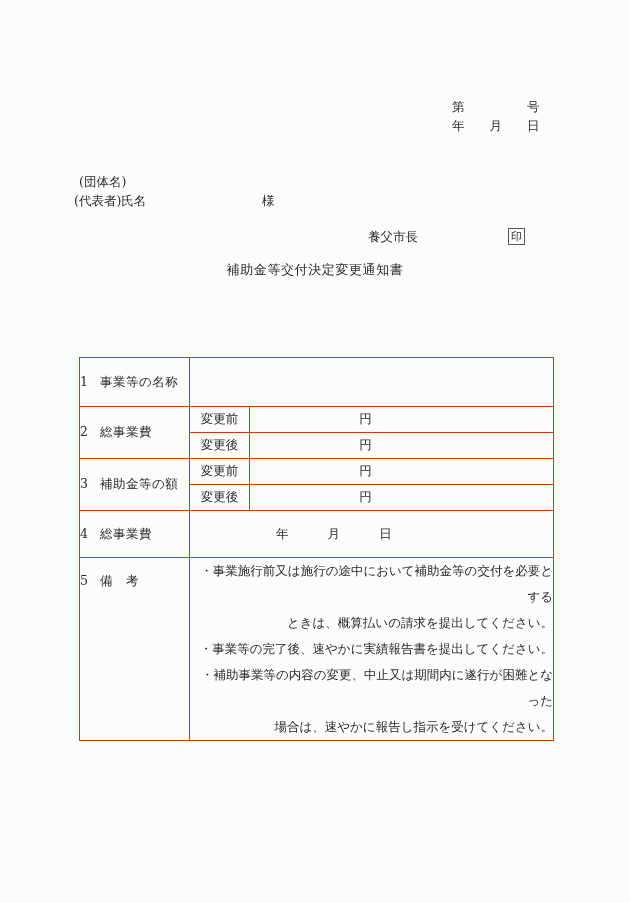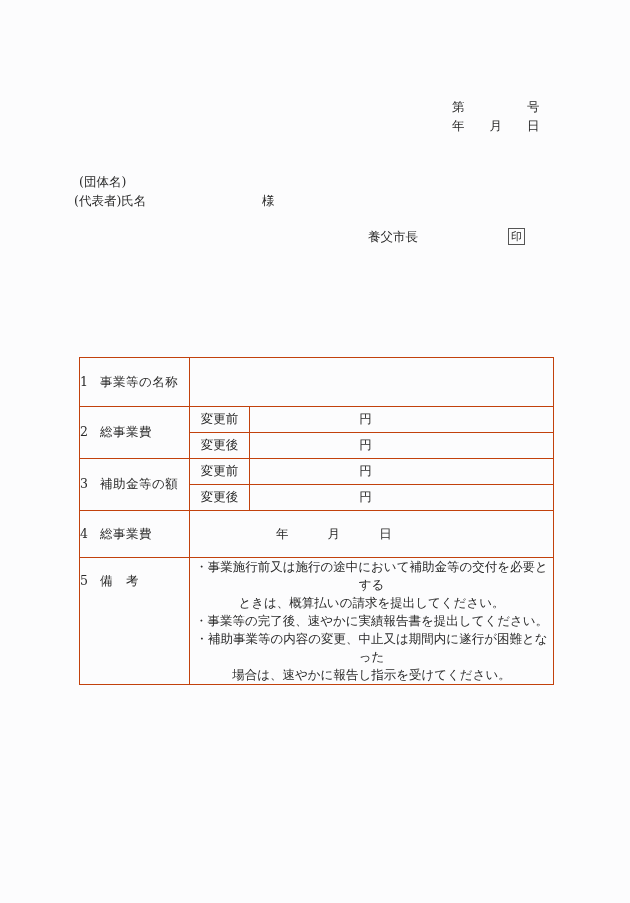--- a/index.html
+++ b/index.html
@@ -130,23 +130,23 @@
   .row-date td   { height: 46px; }
 
   .date-line {
     display: block;
     padding-left: 86px;
     letter-spacing: 0.4px;
   }
 
   .cell-remarks {
     padding: 7px 8px 40px 10px;
-    line-height: 18px;
+    line-height: 26px;
     vertical-align: top;
-    text-align: center;
+    text-align: right;
   }
   .cell-remarks .bullet-line { display: block; }
   .cell-remarks .cont { display: block; }
 
   .row-remarks td.cell-label { vertical-align: top; padding-top: 15px; }
 </style>
 </head>
 <body>
 
 <div class="page">
@@ -155,20 +155,21 @@
   <div class="abs doc-number">第　　　　　号</div>
   <div class="abs doc-date-top">年　　月　　日</div>
 
   <div class="abs org-name">(団体名)</div>
   <div class="abs rep-name">(代表者)氏名</div>
   <div class="abs rep-sama">様</div>
 
   <div class="abs issuer">養父市長</div>
   <div class="seal-box">印</div>
 
+  <div class="abs doc-title">補助金等交付決定変更通知書</div>
 
 
   <table class="form-table">
     <colgroup>
       <col class="col-label">
       <col class="col-sub">
       <col class="col-value">
     </colgroup>
     <tbody>
       <tr class="row-name">

